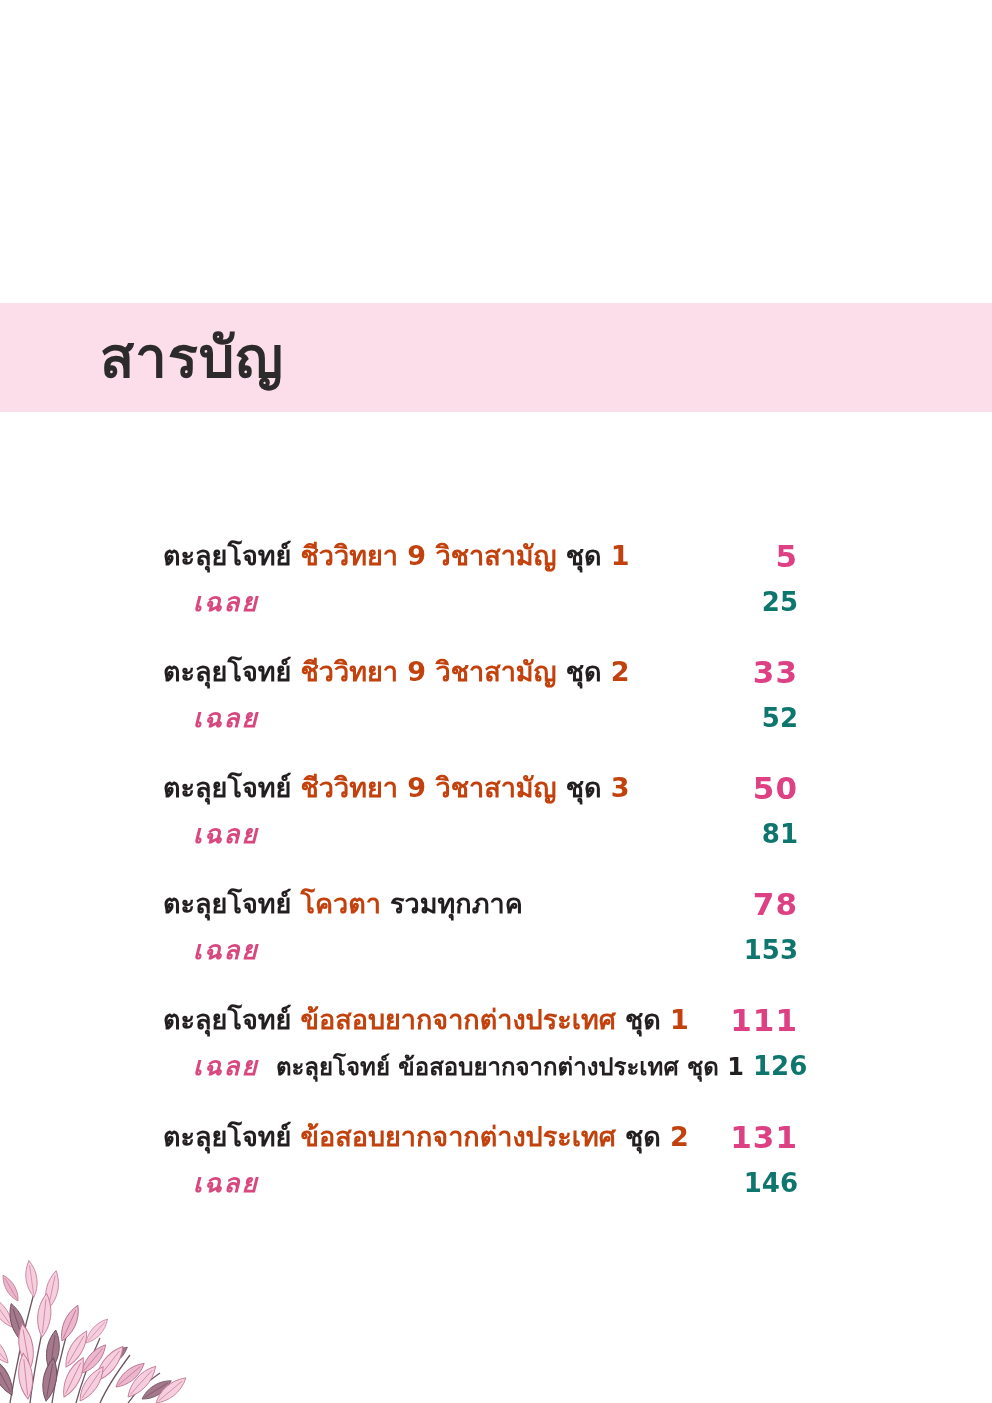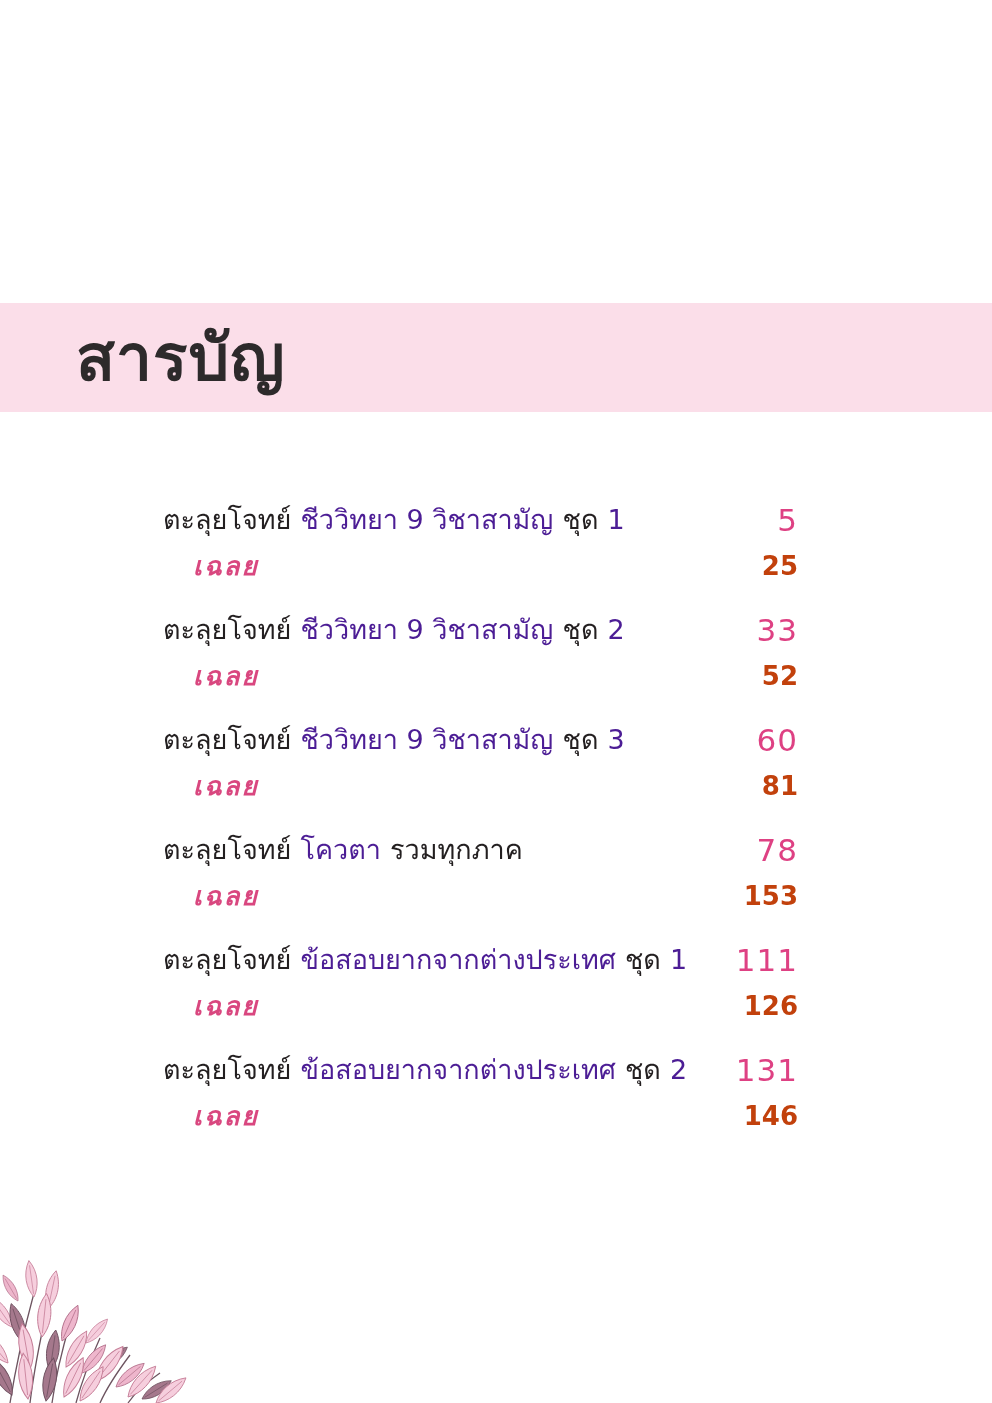--- a/index.html
+++ b/index.html
@@ -12,72 +12,73 @@
   }
   .band {
     position: absolute;
     top: 303px; left: 0;
     width: 992px; height: 109px;
     background: #fbdee9;
     display: flex;
     align-items: center;
   }
   .band h1 {
-    margin: 0 0 0 76px;
-    font-size: 64px;
+    margin: 0 0 0 100px;
+    font-size: 56px;
     line-height: 1;
     font-weight: bold;
     color: #2d2a2b;
     letter-spacing: 1px;
   }
   .toc {
     position: absolute;
     top: 503px; left: 163px;
     width: 635px;
   }
   .entry { margin-bottom: 30px; }
   .title-row {
     display: flex;
     align-items: flex-start;
     gap: 0.34em;
     font-size: 27px;
-    font-weight: normal;
+    font-weight: bold;
     color: #231f20;
     line-height: 34px;
     margin-bottom: 12px;
     white-space: nowrap;
+    margin-top: 36px;
   }
   .answer-row {
     display: flex;
     align-items: baseline;
     gap: 0.38em;
     font-size: 24px;
     font-weight: bold;
     color: #231f20;
     line-height: 34px;
     padding-left: 30px;
     white-space: nowrap;
   }
-  .pink { color: #4c1d95; }
+  .pink { color: #c2410c; }
   .answer-label {
     color: #d9477f;
     font-style: italic;
     font-size: 26px;
     margin-right: 8px;
     letter-spacing: 2px;
     text-align: right;
   }
   .pagenum { margin-left: auto; }
   .title-row .pagenum {
     color: #de4183;
     font-size: 31px;
     letter-spacing: 1px;
   }
   .answer-row .pagenum {
-    color: #c2410c;
+    color: #0f766e;
     font-size: 26px;
   }
   span:empty { display: none; }
   .leaves {
     position: absolute;
     left: 0; bottom: 0;
     width: 205px; height: 158px;
   }
   .stem { fill: none; stroke: #6d5460; stroke-width: 1.3; }
   .lf-light { fill: #f6cedd; stroke: #c57d97; stroke-width: 1; }
@@ -120,21 +121,21 @@
       <span class="pagenum">52</span>
     </div>
   </section>
 
   <section class="entry">
     <div class="title-row">
       <span>ตะลุยโจทย์</span>
       <span class="pink">ชีววิทยา 9 วิชาสามัญ</span>
       <span>ชุด</span>
       <span class="pink">3</span>
-      <span class="pagenum">60</span>
+      <span class="pagenum">50</span>
     </div>
     <div class="answer-row">
       <span class="answer-label">เฉลย</span>
       <span class="pagenum">81</span>
     </div>
   </section>
 
   <section class="entry">
     <div class="title-row">
       <span>ตะลุยโจทย์</span>
@@ -152,20 +153,21 @@
   <section class="entry">
     <div class="title-row">
       <span>ตะลุยโจทย์</span>
       <span class="pink">ข้อสอบยากจากต่างประเทศ</span>
       <span>ชุด</span>
       <span class="pink">1</span>
       <span class="pagenum">111</span>
     </div>
     <div class="answer-row">
       <span class="answer-label">เฉลย</span>
+      <span>ตะลุยโจทย์ ข้อสอบยากจากต่างประเทศ ชุด 1</span>
       <span class="pagenum">126</span>
     </div>
   </section>
 
   <section class="entry">
     <div class="title-row">
       <span>ตะลุยโจทย์</span>
       <span class="pink">ข้อสอบยากจากต่างประเทศ</span>
       <span>ชุด</span>
       <span class="pink">2</span>

